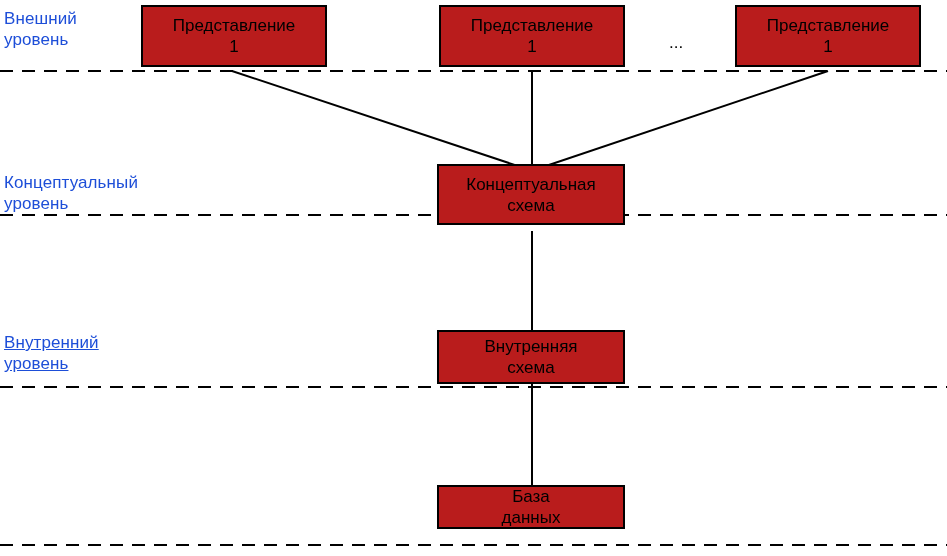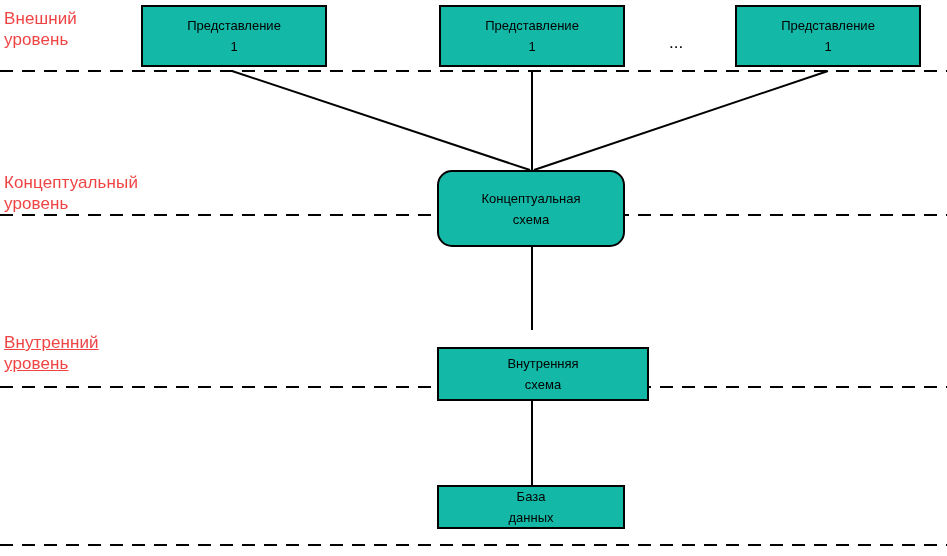--- a/index.html
+++ b/index.html
@@ -15,34 +15,34 @@
     position: relative;
     width: 947px;
     height: 556px;
     background: #ffffff;
     overflow: hidden;
   }
   .level-label {
     position: absolute;
     font-size: 17px;
     line-height: 21px;
-    color: #ef4444;
+    color: #1d4ed8;
     white-space: pre-line;
     letter-spacing: 0.1px;
   }
   .box {
     position: absolute;
     box-sizing: border-box;
     border: 2px solid #000000;
-    background: #14b8a6;
+    background: #b91c1c;
     display: flex;
     align-items: center;
     justify-content: center;
     text-align: center;
-    font-size: 13px;
+    font-size: 17px;
     line-height: 21px;
     white-space: pre-line;
     z-index: 3;
   }
   .dots {
     position: absolute;
     font-size: 17px;
     color: #000000;
     z-index: 3;
   }
@@ -85,22 +85,22 @@
 
   <div class="box" style="left:141px; top:5px; width:186px; height:62px;">Представление
 1</div>
   <div class="box" style="left:439px; top:5px; width:186px; height:62px;">Представление
 1</div>
   <div class="box" style="left:735px; top:5px; width:186px; height:62px;">Представление
 1</div>
 
   <div class="dots" style="left:669px; top:33px;">...</div>
 
-  <div class="box" style="left:437px; top:170px; width:188px; height:77px;border-radius:15px;">Концептуальная
+  <div class="box" style="left:437px; top:164px; width:188px; height:61px;">Концептуальная
 схема</div>
 
-  <div class="box" style="left:437px; top:347px; width:212px; height:54px;text-align:center;">Внутренняя
+  <div class="box" style="left:437px; top:330px; width:188px; height:54px;text-align:center;">Внутренняя
 схема</div>
 
   <div class="box" style="left:437px; top:485px; width:188px; height:44px;">База
 данных</div>
 
 </div>
 
 </body></html>

